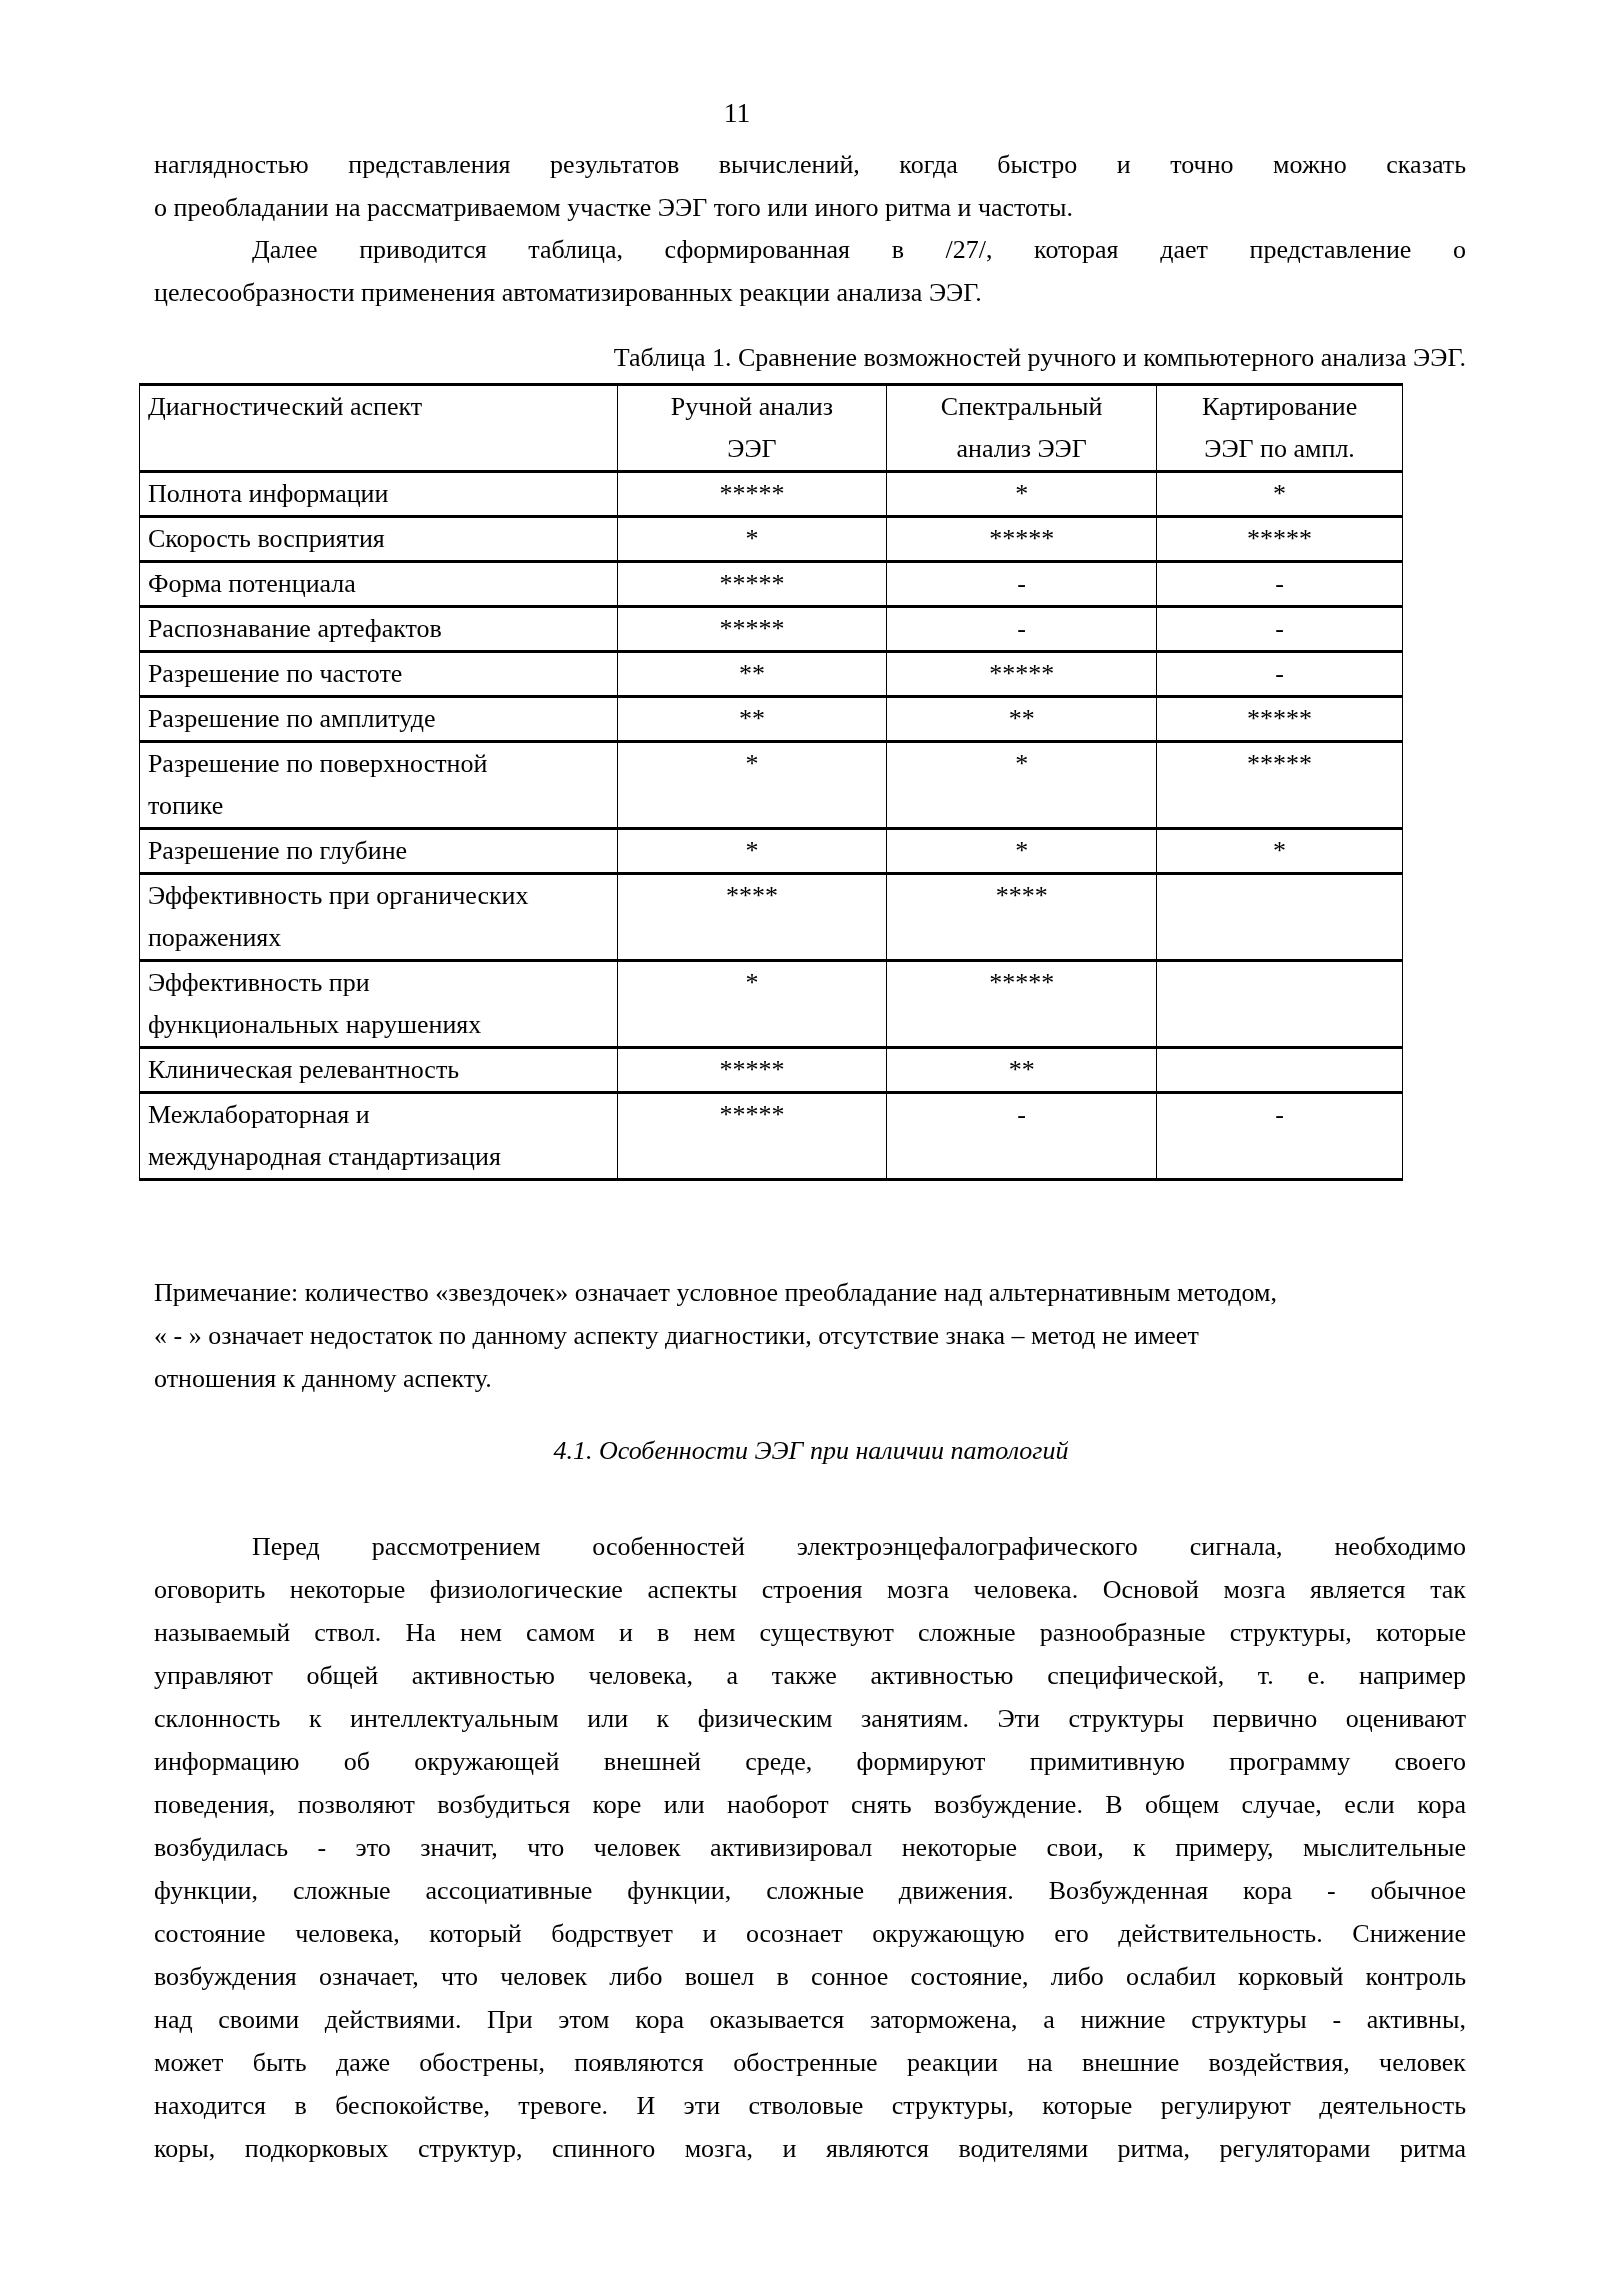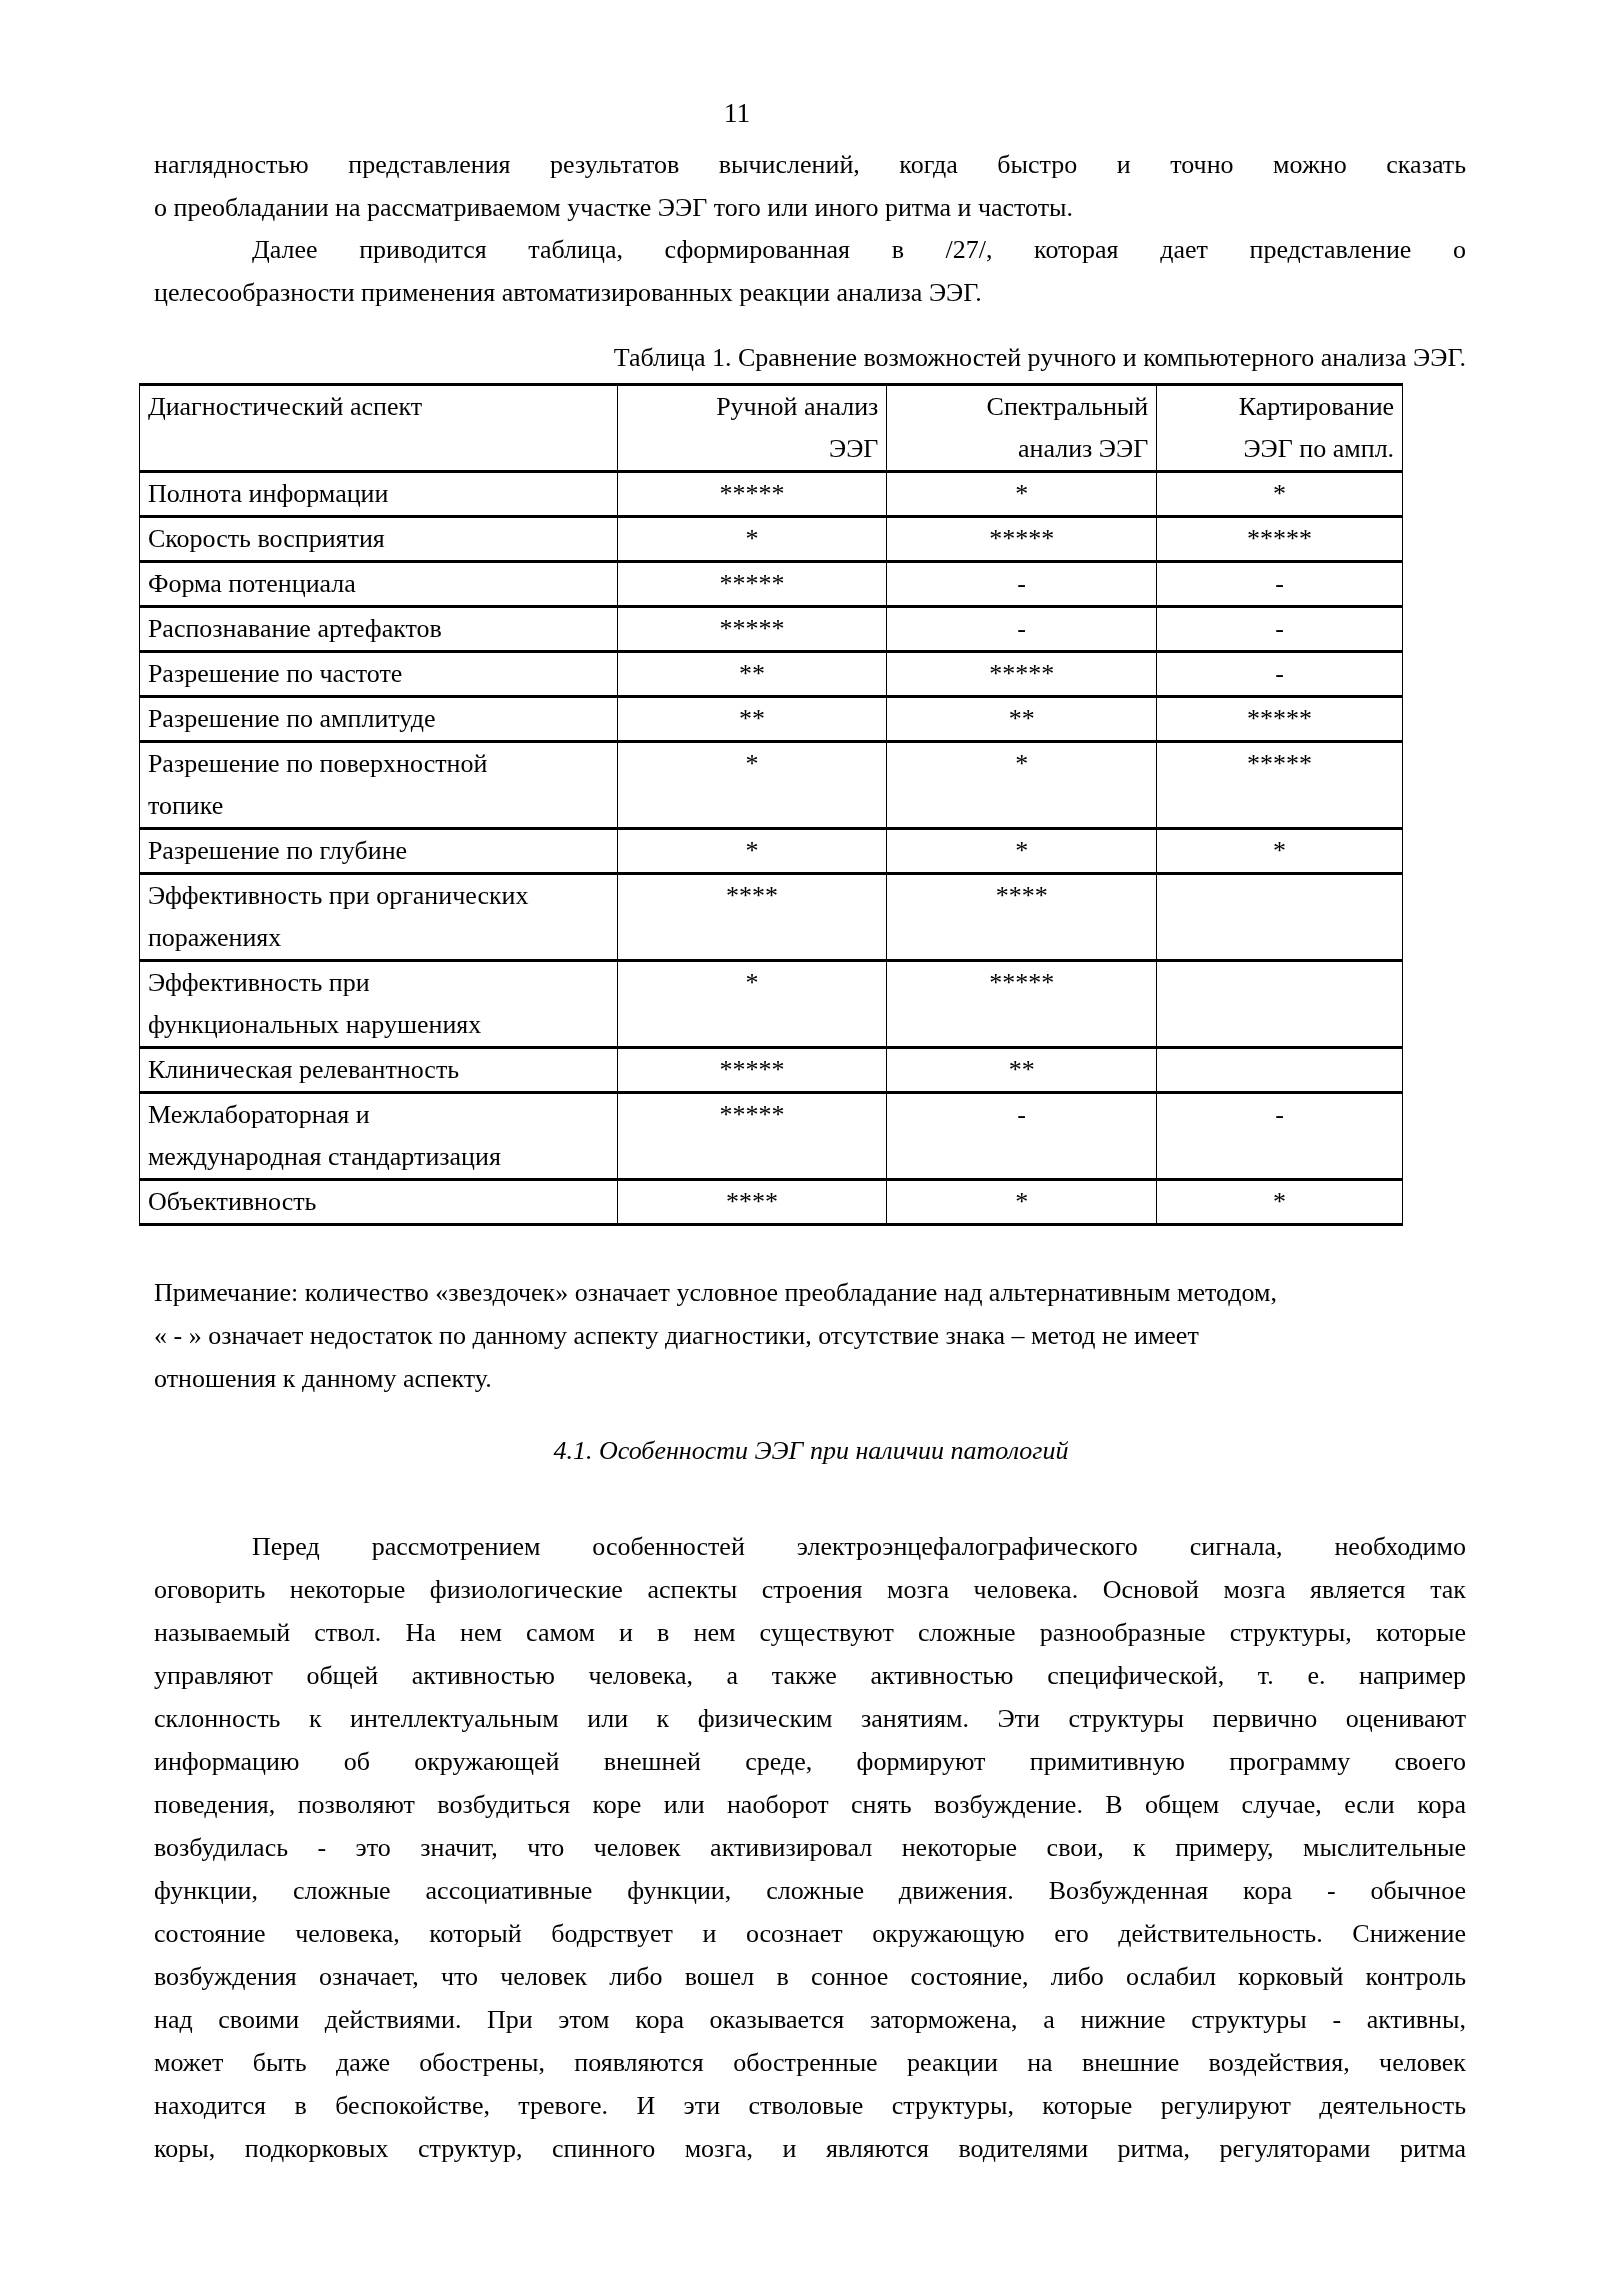--- a/index.html
+++ b/index.html
@@ -6,21 +6,21 @@
   body { width: 1622px; height: 2295px; position: relative; overflow: hidden;
          font-family: "Liberation Serif", "DejaVu Serif", serif; color: #000; }
   .page-num { position: absolute; top: 97px; left: 0; width: 1474px; text-align: center; font-size: 27.5px; }
   .para { position: absolute; left: 154px; width: 1312px; font-size: 26px; line-height: 43px; text-align: justify; margin-top: 9px; }
   .para .line { display: block; text-align: justify; text-align-last: justify; height: 43px; white-space: nowrap; }
   .para .line.last { text-align-last: left; }
   .indent { padding-left: 98px; }
   .caption { position: absolute; left: 154px; width: 1312px; top: 288px; font-size: 26px; line-height: 43px; text-align: right; margin-top: 48px; }
   table.cmp { position: absolute; left: 139px; top: 383px; width: 1264px; border-collapse: collapse; font-size: 26px; line-height: 42px; }
   table.cmp td, table.cmp th { border-left: 1.3px solid #000; border-right: 1.3px solid #000; border-top: 3.9px solid #000; border-bottom: 3.9px solid #000; vertical-align: top; padding: 0 7.9px; font-weight: normal; }
-  table.cmp th { text-align: right; }
+  table.cmp th { text-align: center; }
   table.cmp th.aspect, table.cmp td.aspect { text-align: left; width: 461px; }
   table.cmp td.val { text-align: center; }
   table.cmp col.c1 { width: 478px; }
   table.cmp col.c2 { width: 270px; }
   table.cmp col.c3 { width: 270px; }
   table.cmp col.c4 { width: 246px; }
   .note { position: absolute; left: 154px; top: 1271px; width: 1312px; font-size: 26px; line-height: 43px; }
   .heading { position: absolute; left: 0; width: 1622px; top: 1436px; text-align: center; font-size: 26px; font-style: italic; }
 </style>
 </head>
@@ -159,28 +159,20 @@
         <td class="val"></td>
       </tr>
       <tr>
         <td class="aspect">
           <div>Межлабораторная и</div>
           <div>международная стандартизация</div>
         </td>
         <td class="val">*****</td>
         <td class="val">-</td>
         <td class="val">-</td>
-      </tr>
-      <tr>
-        <td class="aspect">
-          <div>Объективность</div>
-        </td>
-        <td class="val">****</td>
-        <td class="val">*</td>
-        <td class="val">*</td>
       </tr>
     </tbody>
 </table>
 
 <div class="note">
   <div>Примечание: количество «звездочек» означает условное преобладание над альтернативным методом,</div>
   <div>« - » означает недостаток по данному аспекту диагностики, отсутствие знака – метод не имеет</div>
   <div>отношения к данному аспекту.</div>
 </div>
 

